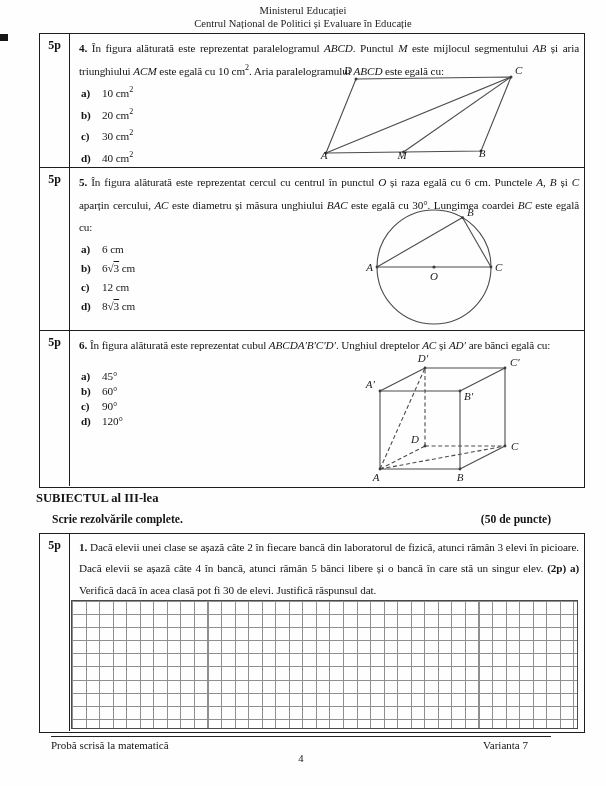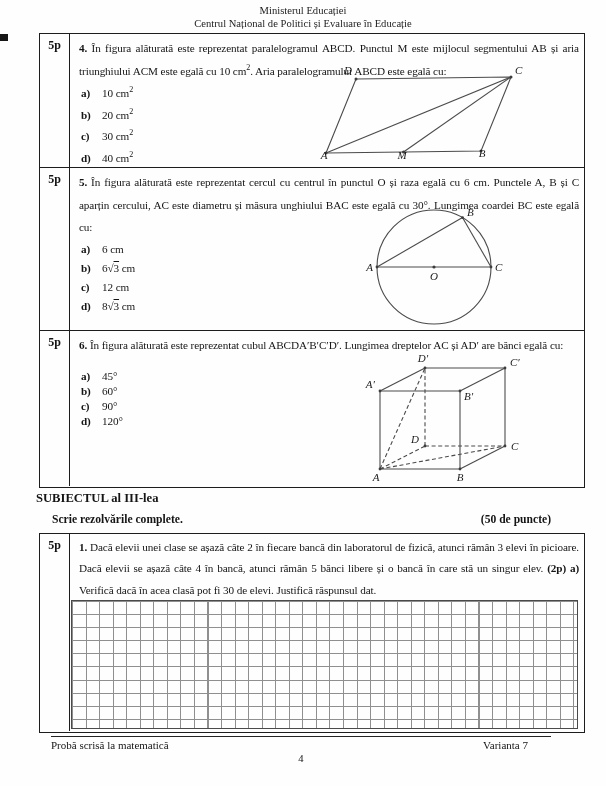--- a/index.html
+++ b/index.html
@@ -19,21 +19,21 @@
   .row-q6{height:155px;}
   .row-q1{height:197px;}
   .pts{flex:0 0 30px;border-right:1px solid #1d1d1d;font-weight:bold;font-size:12px;
        text-align:center;padding-top:4px;box-sizing:border-box;}
   .qcontent{flex:1;position:relative;padding:3px 5px 0 9px;font-size:11.2px;
             letter-spacing:-0.1px;line-height:22.5px;box-sizing:border-box;}
   .qtext{margin:0;text-align:justify;}
   .row-q1 .qtext{line-height:21.3px;}
   
   .seg-b{font-weight:bold;}
-  .seg-i{}
+  .seg-i{font-style:italic;}
   .seg-sup{vertical-align:super;font-size:0.72em;line-height:0;letter-spacing:0;}
   .seg-ol{text-decoration:overline;}
   
   .opts{margin-left:2px;margin-top:1px;}
   .opt{display:flex;}
   .okey{font-weight:bold;width:21px;flex:0 0 21px;}
   .opts-q4 .opt{height:21.5px;line-height:21.5px;}
   .opts-q5 .opt{height:19px;line-height:19px;}
   .opts-q6 .opt{height:15px;line-height:15px;}
   .opts-q6{margin-top:12px;}
@@ -154,21 +154,21 @@
           <text x="85" y="74" text-anchor="middle">O</text>
           <text x="146" y="65" text-anchor="start">C</text>
           <text x="118" y="10" text-anchor="start">B</text>
         </svg>
       </div>
     </div>
 
     <div class="q-row row-q6">
       <div class="pts">5p</div>
       <div class="qcontent">
-        <p class="qtext"><span class="seg-b">6.</span><span> În figura alăturată este reprezentat cubul </span><span class="seg-i">ABCDA′B′C′D′</span><span>. Lungimea dreptelor </span><span class="seg-i">AC</span><span> și </span><span class="seg-i">AD′</span><span> are bănci egală cu:</span></p>
+        <p class="qtext"><span class="seg-b">6.</span><span> În figura alăturată este reprezentat cubul </span><span class="seg-i">ABCDA′B′C′D′</span><span>. Unghiul dreptelor </span><span class="seg-i">AC</span><span> și </span><span class="seg-i">AD′</span><span> are bănci egală cu:</span></p>
         <div class="opts opts-q6">
           <div class="opt">
               <span class="okey">a)</span>
               <span class="oval"><span>45°</span></span>
             </div>
           <div class="opt">
               <span class="okey">b)</span>
               <span class="oval"><span>60°</span></span>
             </div>
           <div class="opt">

